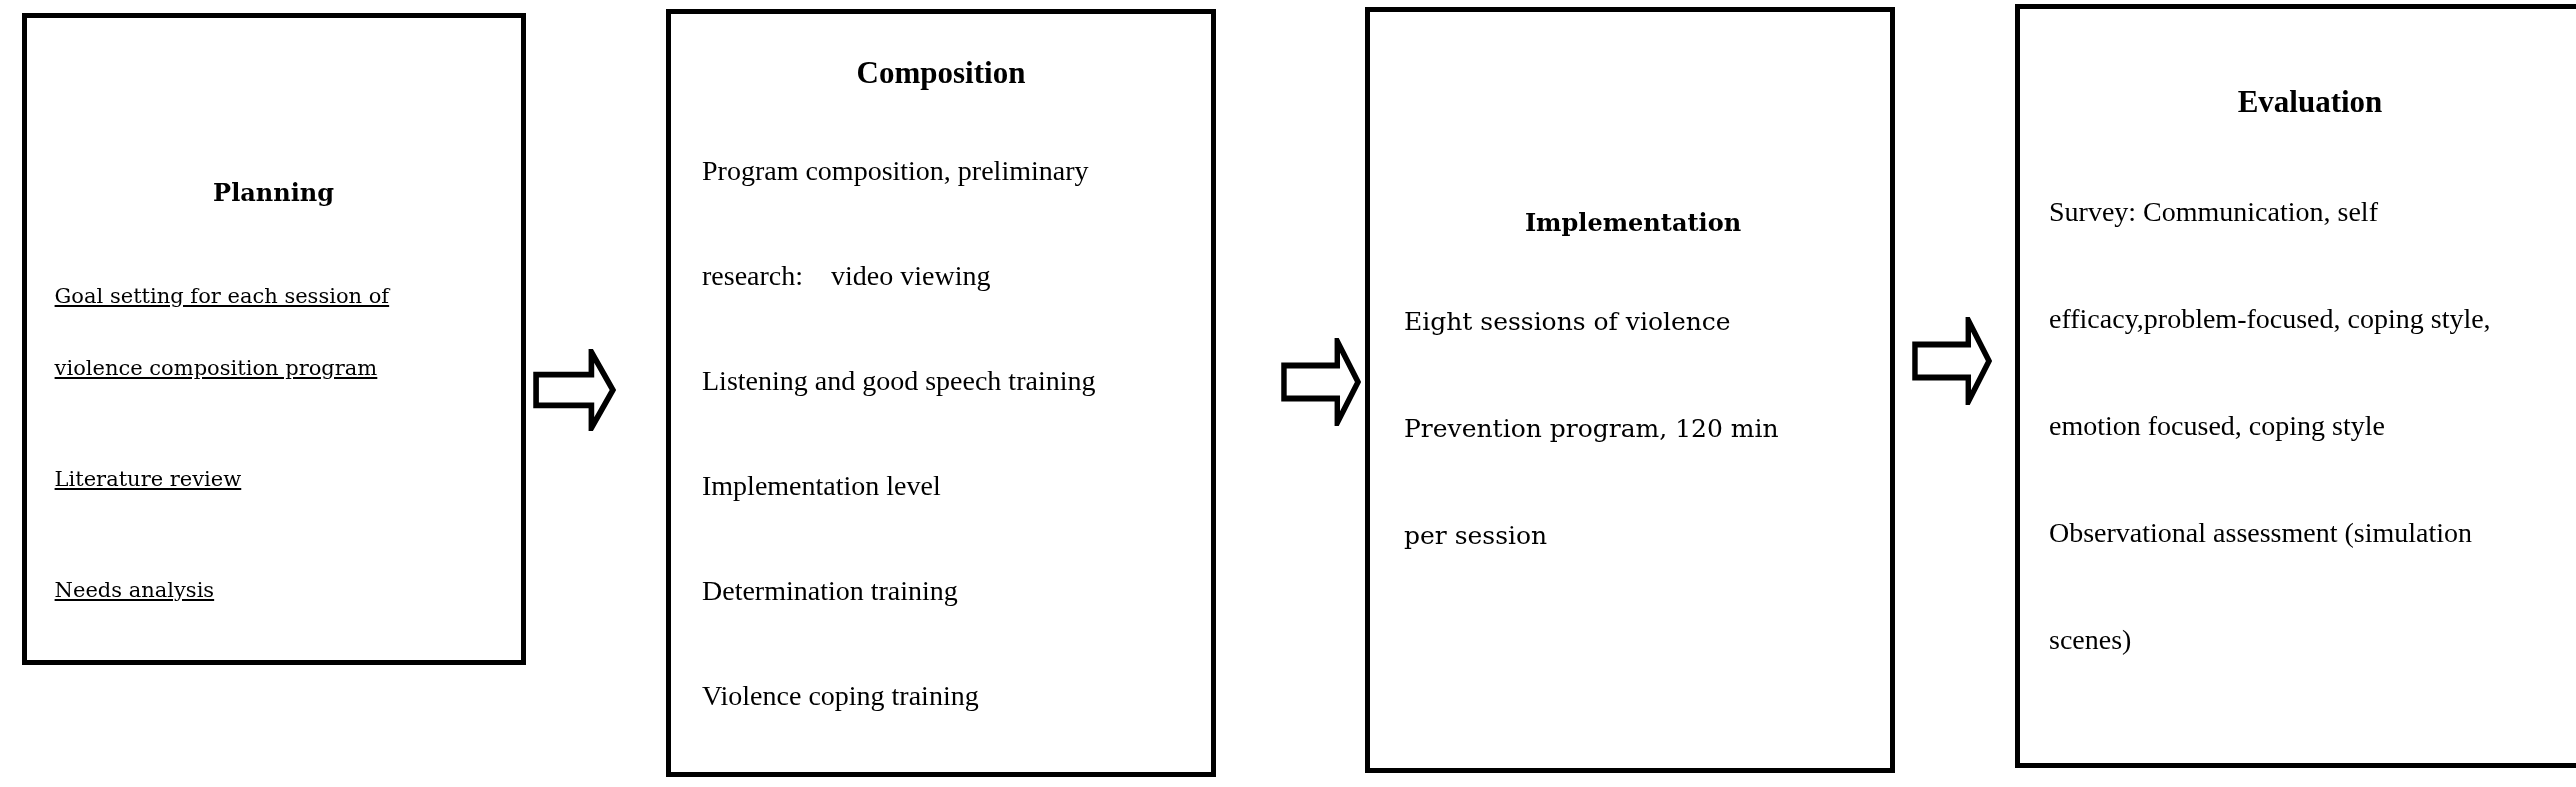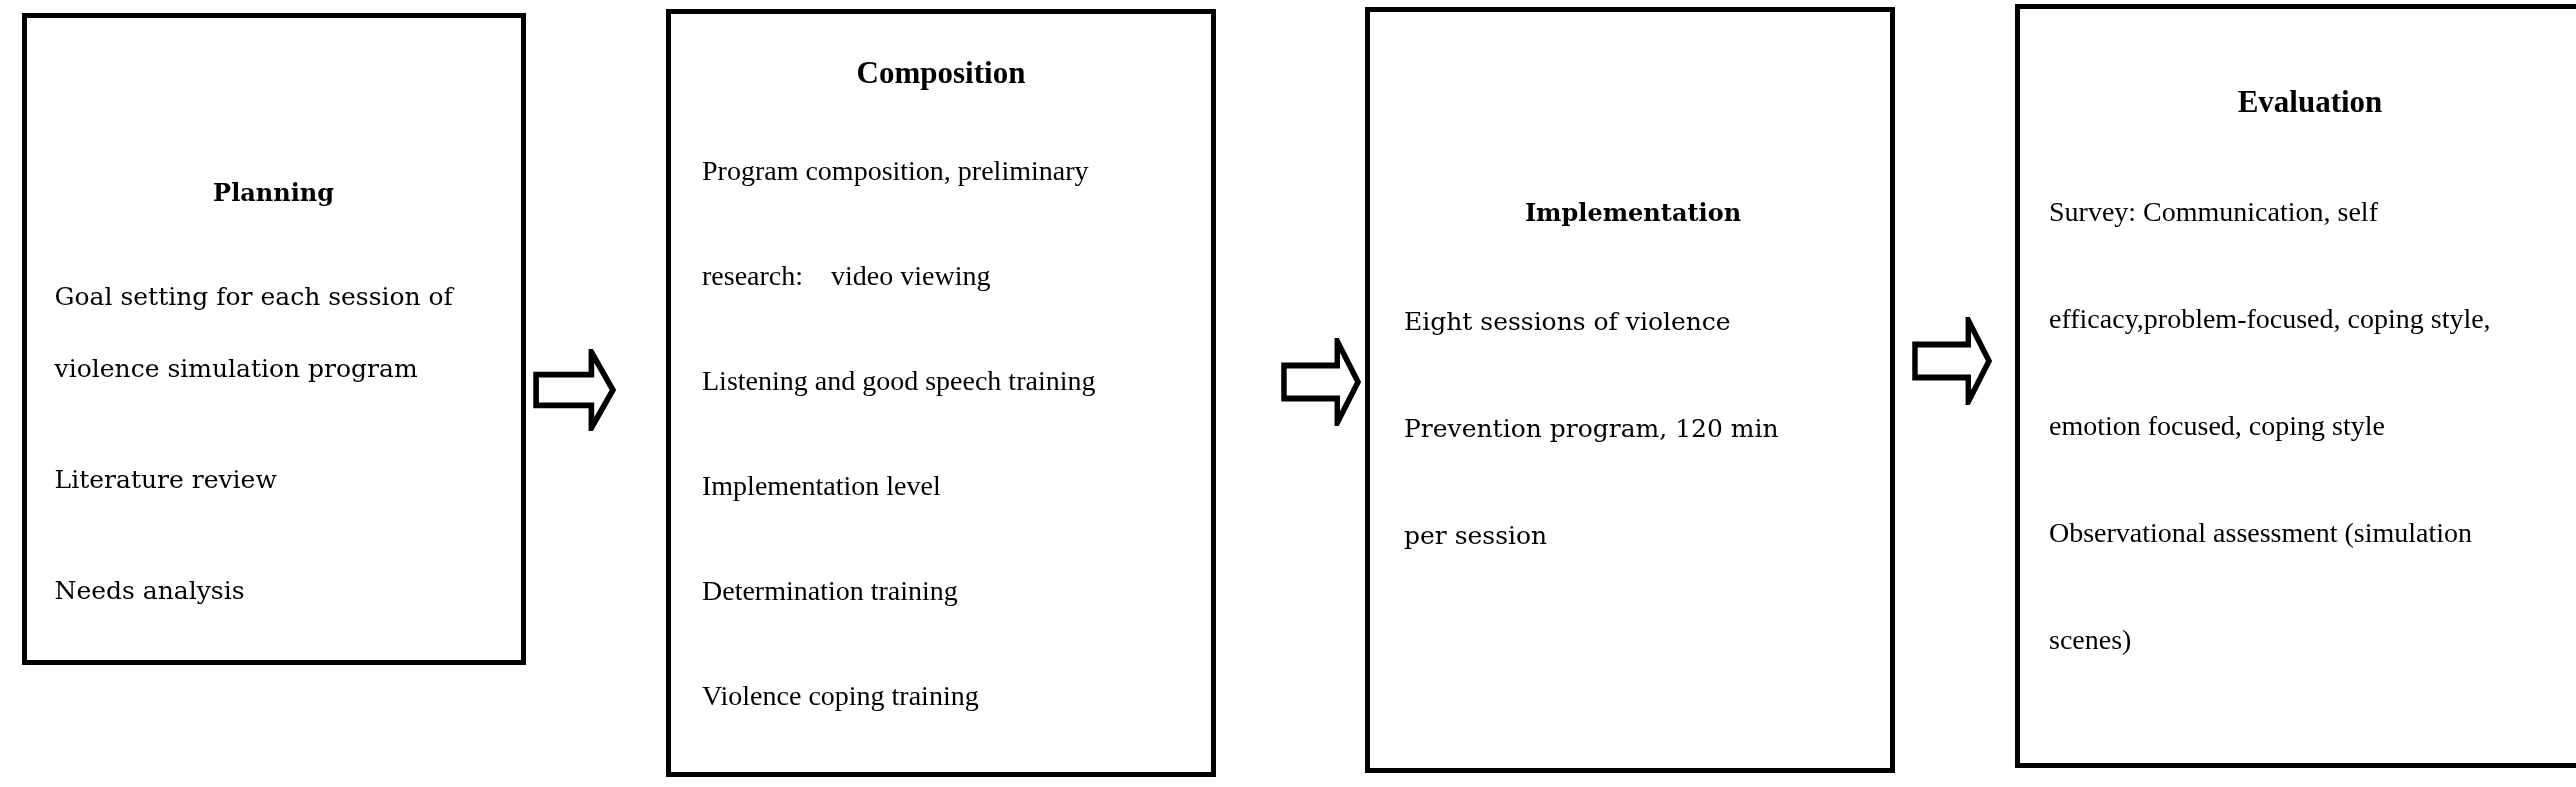--- a/index.html
+++ b/index.html
@@ -36,31 +36,31 @@
   }
   .para { margin: 0; }
   .line {
     display: flex;
     align-items: center;
     white-space: pre;
   }
   
   .s1 { left: 21.6px; top: 13px; width: 504px; height: 652px; }
   .s1 .stage-title { top: 157px; font-family: "DejaVu Serif", serif; font-size: 24px; }
-  .s1 .stage-lines { left: 28px; top: 242px; font-family: "DejaVu Serif", serif; font-size: 25px; }
+  .s1 .stage-lines { left: 28px; top: 242px; font-family: "DejaVu Serif", serif; font-size: 21px; text-decoration: underline; }
   .s1 .line { height: 72px; }
   .s1 .para { margin-bottom: 39px; }
   
   .s2 { left: 626px; top: 9px; width: 550px; height: 768px; margin-left: 40px; }
   .s2 .stage-title { top: 41px; font-size: 31px; }
   .s2 .stage-lines { left: 31px; top: 104px; font-size: 28px; text-align: center; }
   .s2 .line { height: 105px; }
   
   .s3 { left: 1365px; top: 6.7px; width: 530px; height: 766px; }
-  .s3 .stage-title { top: 183px; font-family: "DejaVu Serif", serif; font-size: 24px; padding-left: 6px; }
+  .s3 .stage-title { top: 193px; font-family: "DejaVu Serif", serif; font-size: 24px; padding-left: 6px; }
   .s3 .stage-lines { left: 34px; top: 256px; font-family: "DejaVu Serif", serif; font-size: 25px; }
   .s3 .line { height: 107px; }
   
   .s4 { left: 2015px; top: 4.1px; width: 590px; height: 764px; }
   .s4 .stage-title { top: 75px; font-size: 31px; }
   .s4 .stage-lines { left: 29px; top: 149px; font-size: 28px; }
   .s4 .line { height: 107px; }
   
   .flow-arrow { position: absolute; }
   .a1 { left: 533px; top: 349px; width: 83px; height: 82px; }
@@ -68,21 +68,21 @@
   .a3 { left: 1912px; top: 317px; width: 80px; height: 88px; }
 </style>
 </head>
 <body>
 
 <div class="stage s1">
   <div class="stage-title">Planning</div>
   <div class="stage-lines">
       <div class="para">
         <div class="line">Goal setting for each session of</div>
-        <div class="line">violence simulation program</div>
+        <div class="line">violence composition program</div>
       </div>
       <div class="para">
         <div class="line">Literature review</div>
       </div>
       <div class="para">
         <div class="line">Needs analysis</div>
       </div>
     </div>
 </div>
 

